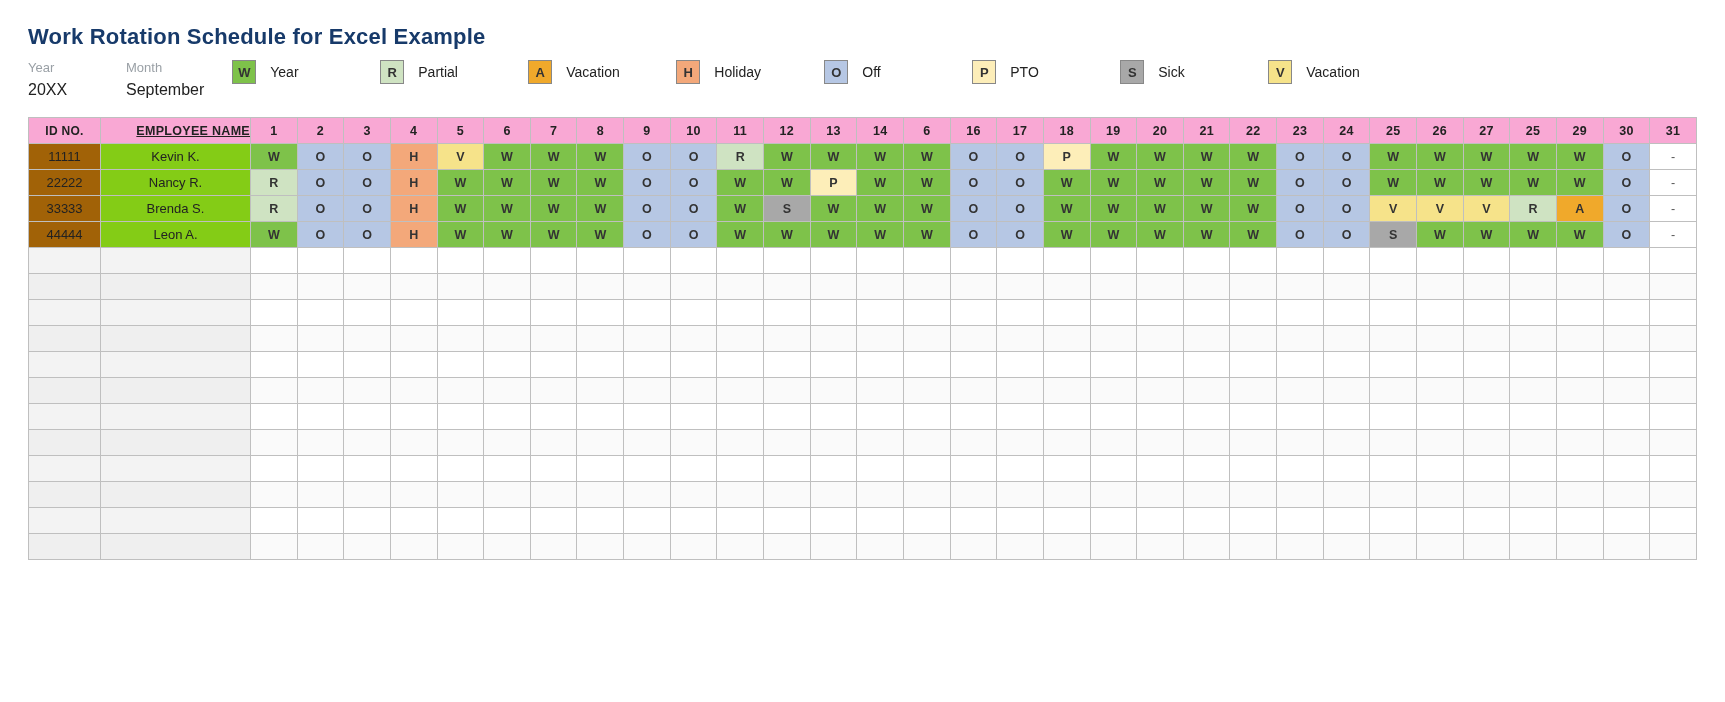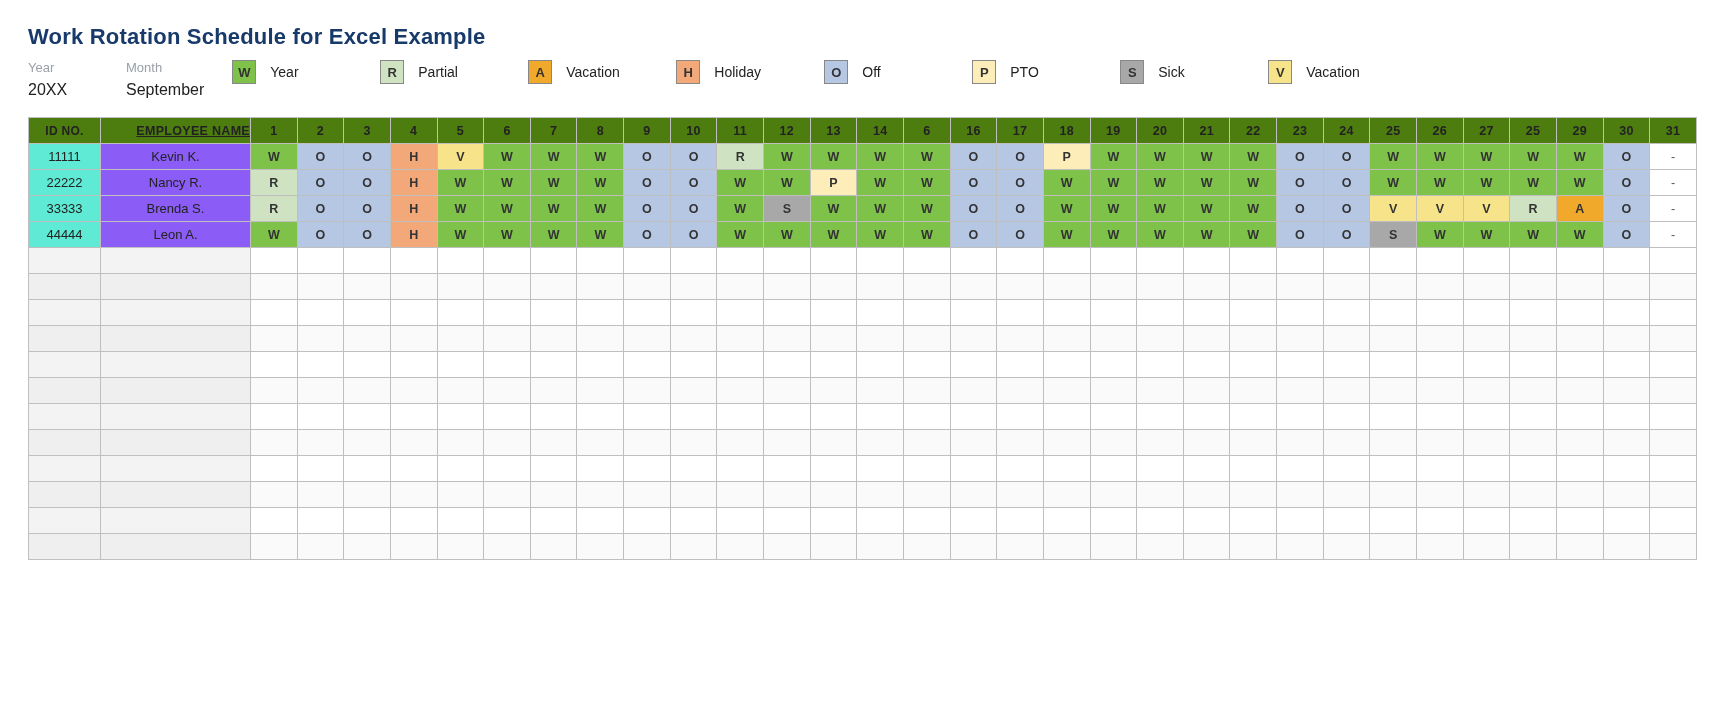--- a/index.html
+++ b/index.html
@@ -73,35 +73,35 @@
     height: 26px;
     text-align: center;
     padding: 0;
     overflow: hidden;
   }
   col.id-col { width: 72px; }
   col.name-col { width: 150px; }
   col.day-col { width: auto; }
 
   th.hdr {
-    background: #4d7c0f;
+    background: #f9a8d4;
     color: #222;
     font-weight: 700;
     font-size: 12.5px;
     letter-spacing: .3px;
   }
   th.hdr.id { font-size: 12px; }
   th.hdr.name { text-align: right; text-decoration: underline; }
   td.id-cell {
-    background: #5eead4;
+    background: #a16207;
     text-align: center;
     font-size: 13px;
   }
   td.name-cell {
-    background: #8b5cf6;
+    background: #84cc16;
     text-align: left;
     padding-left: 8px;
     font-size: 13px;
   }
   tr.empty td.id-cell, tr.empty td.name-cell { background: #f3f3f3; }
   tr.empty:nth-child(even) td { background: #fafafa; }
   tr.empty:nth-child(even) td.id-cell, tr.empty:nth-child(even) td.name-cell { background: #efefef; }
 
   td.day {
     font-weight: 600;

